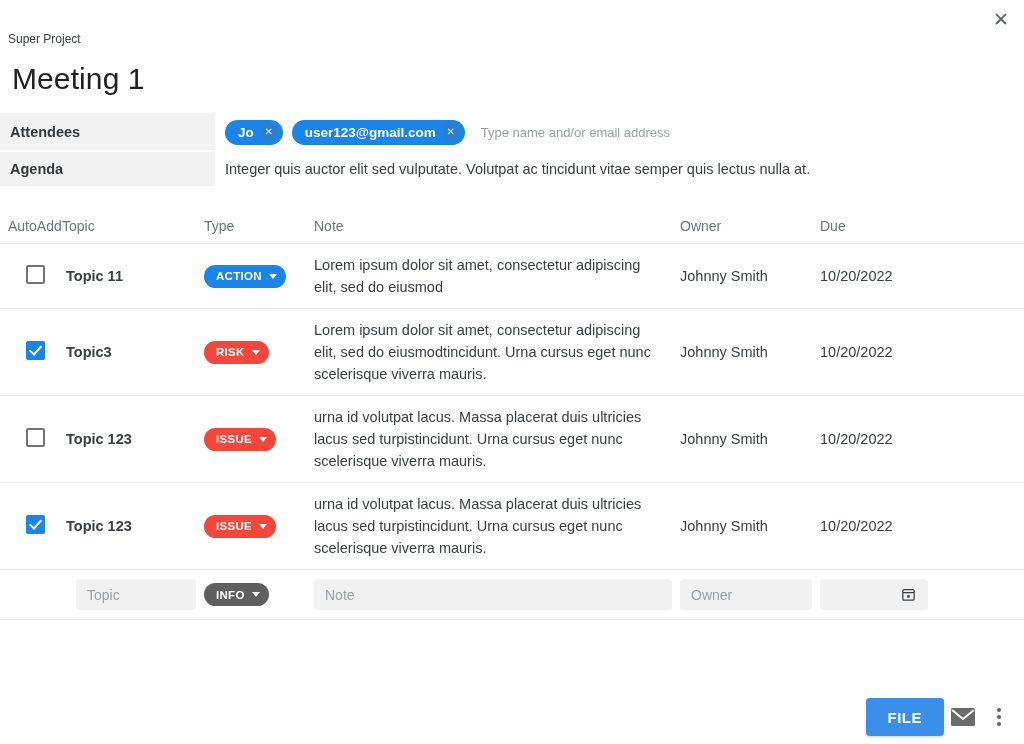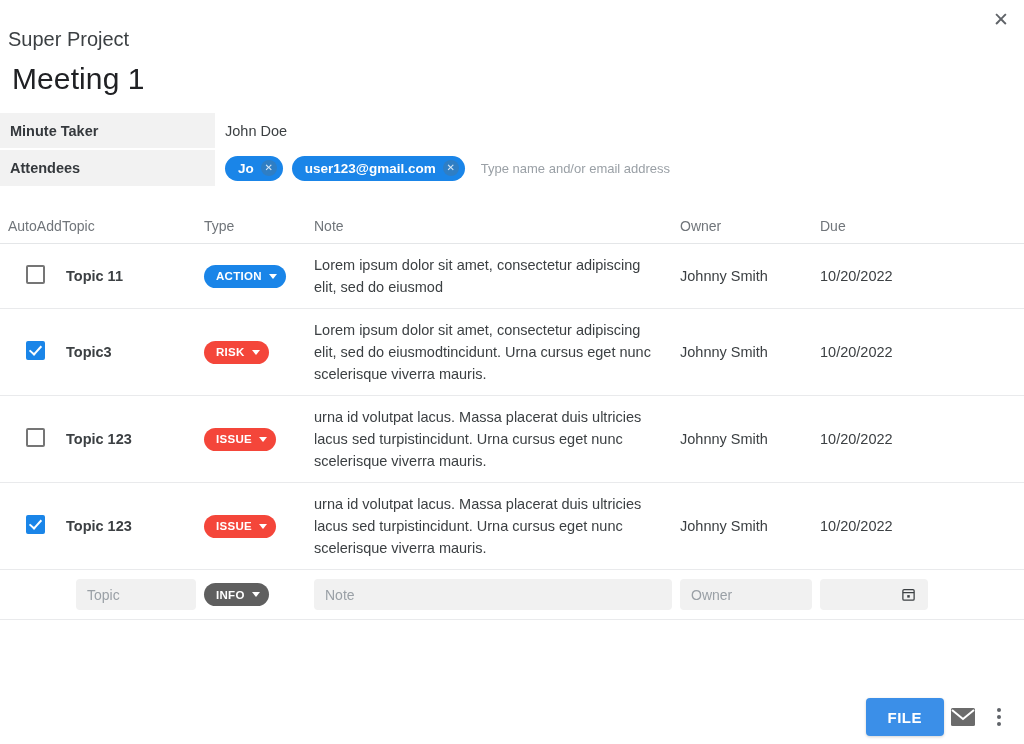--- a/index.html
+++ b/index.html
@@ -24,21 +24,21 @@
     font-size: 19px;
     line-height: 1;
     cursor: pointer;
     background: none; border: none; padding: 0;
     font-family: "Liberation Sans", sans-serif;
   }
 
   
   .header { padding: 30px 0 0 8px; }
   .project-name {
-    font-size: 20px;
+    font-size: 12px;
     color: #3c4043;
     line-height: 18px;
     margin: 0 0 12px 0;
   }
   .meeting-title {
     font-size: 30px;
     font-weight: 400;
     color: #202124;
     line-height: 36px;
     margin: 13px 0 0 4px;
@@ -265,39 +265,39 @@
 
 <button class="close-btn">✕</button>
 
 <div class="header">
   <div class="project-name">Super Project</div>
   <div class="meeting-title">Meeting 1</div>
 </div>
 
 <table class="info-table">
   <tbody>
-    <tr class="info-row">
-      <td class="info-label">Minute Taker</td>
-      <td class="info-value">John Doe</td>
-    </tr>
     <tr class="info-row attendees">
       <td class="info-label">Attendees</td>
       <td class="info-value">
         <div class="chips">
           <span class="chip">
             <span>Jo</span>
             <span class="chip-remove">✕</span>
           </span>
           <span class="chip">
             <span>user123@gmail.com</span>
             <span class="chip-remove">✕</span>
           </span>
           <input class="chip-input" type="text" placeholder="Type name and/or email address" style="">
         </div>
       </td>
+    </tr>
+    <tr class="info-row">
+      <td class="info-label">Agenda</td>
+      <td class="info-value">Integer quis auctor elit sed vulputate. Volutpat ac tincidunt vitae semper quis lectus nulla at.</td>
     </tr>
   </tbody>
 </table>
 
 <table class="items-table">
   <thead>
     <tr>
       <th class="th-autoadd">AutoAdd</th>
       <th class="th-topic">Topic</th>
       <th class="th-type">Type</th>

